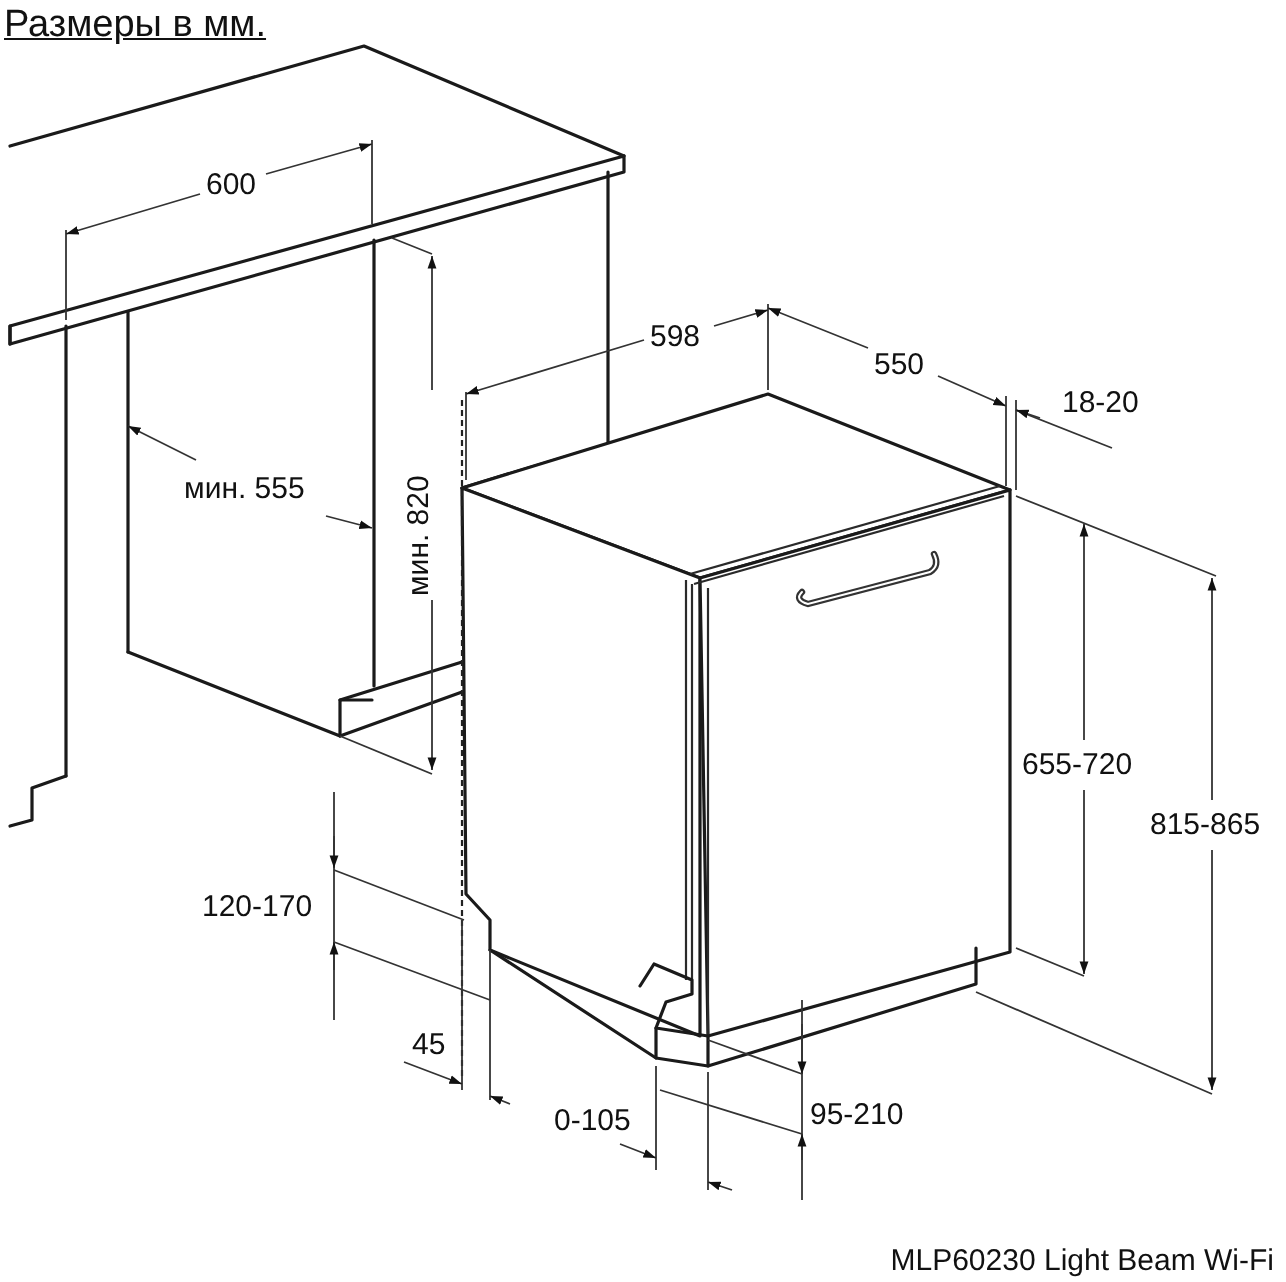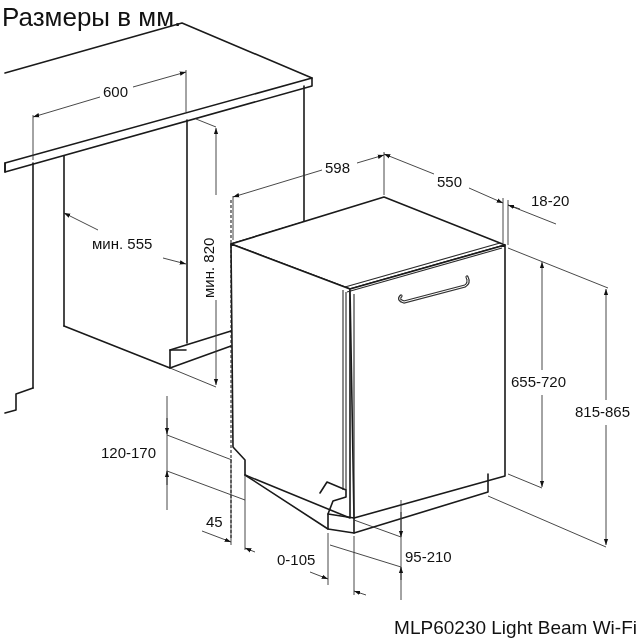--- a/index.html
+++ b/index.html
@@ -5,22 +5,22 @@
     html, body { margin: 0; padding: 0; background: #ffffff; }
     body { width: 643px; height: 641px; position: relative; overflow: hidden;
            font-family: "Liberation Sans", "DejaVu Sans", sans-serif; color: #111; }
     #diagram { position: absolute; left: 0; top: 0; width: 643px; height: 641px; }
     .ln { stroke: #1a1a1a; stroke-width: 1.6; fill: none; stroke-linecap: round; stroke-linejoin: round; }
     .th { stroke: #2a2a2a; stroke-width: 1.1; fill: none; }
     .dim { stroke: #333; stroke-width: 0.9; fill: none; }
     .dash { stroke: #222; stroke-width: 1.1; fill: none; stroke-dasharray: 3 2; }
     .fill { fill: #ffffff; }
     .lbl { font-family: "Liberation Sans", "DejaVu Sans", sans-serif; font-size: 15px; fill: #111; }
-    .title { position: absolute; left: 2px; top: 2px; font-size: 26px; }
-    .caption { position: absolute; right: 6px; bottom: 2px; font-size: 19px; text-align: center; }
+    .title { position: absolute; left: 2px; top: 2px; font-size: 19px; text-decoration: underline; }
+    .caption { position: absolute; right: 6px; bottom: 2px; font-size: 15px; text-align: center; }
   </style>
 </head>
 <body>
 
 <div class="title">Размеры в мм.</div>
 
 <svg id="diagram" viewBox="0 0 643 641" xmlns="http://www.w3.org/2000/svg">
   <defs>
     <marker id="arr" viewBox="0 0 10 10" refX="10" refY="5" markerWidth="7" markerHeight="7" orient="auto-start-reverse">
       <path d="M0,1.5 L10,5 L0,8.5 z" fill="#111"></path>

